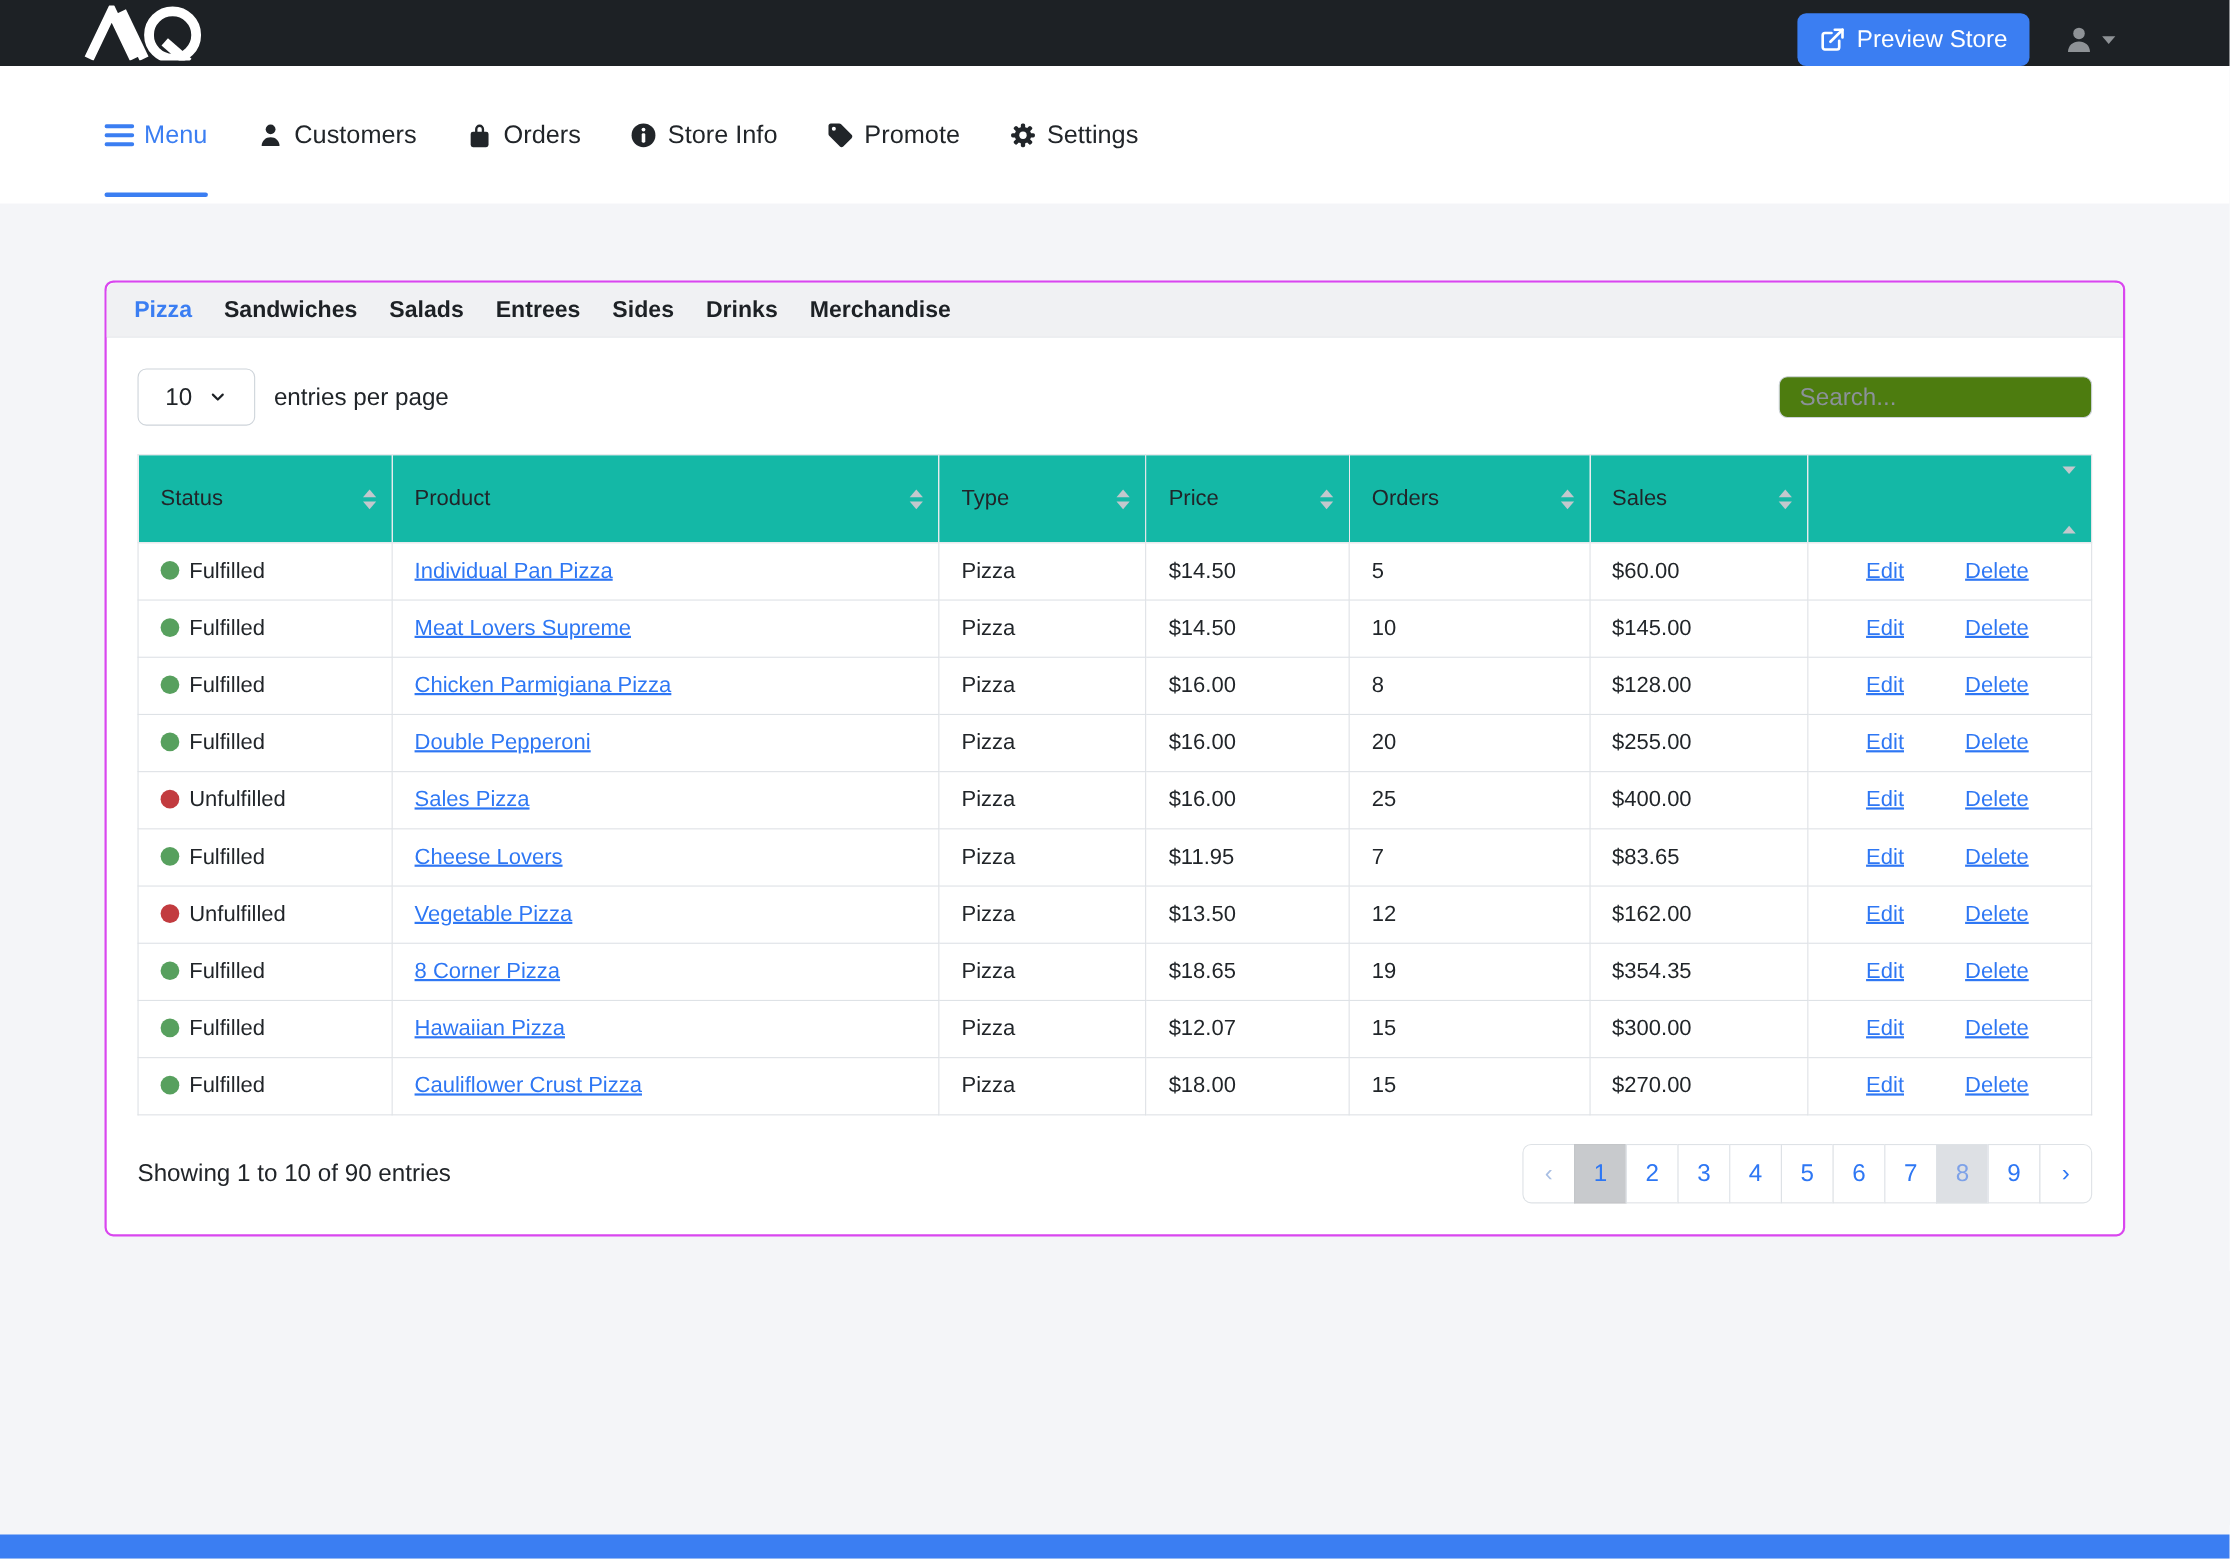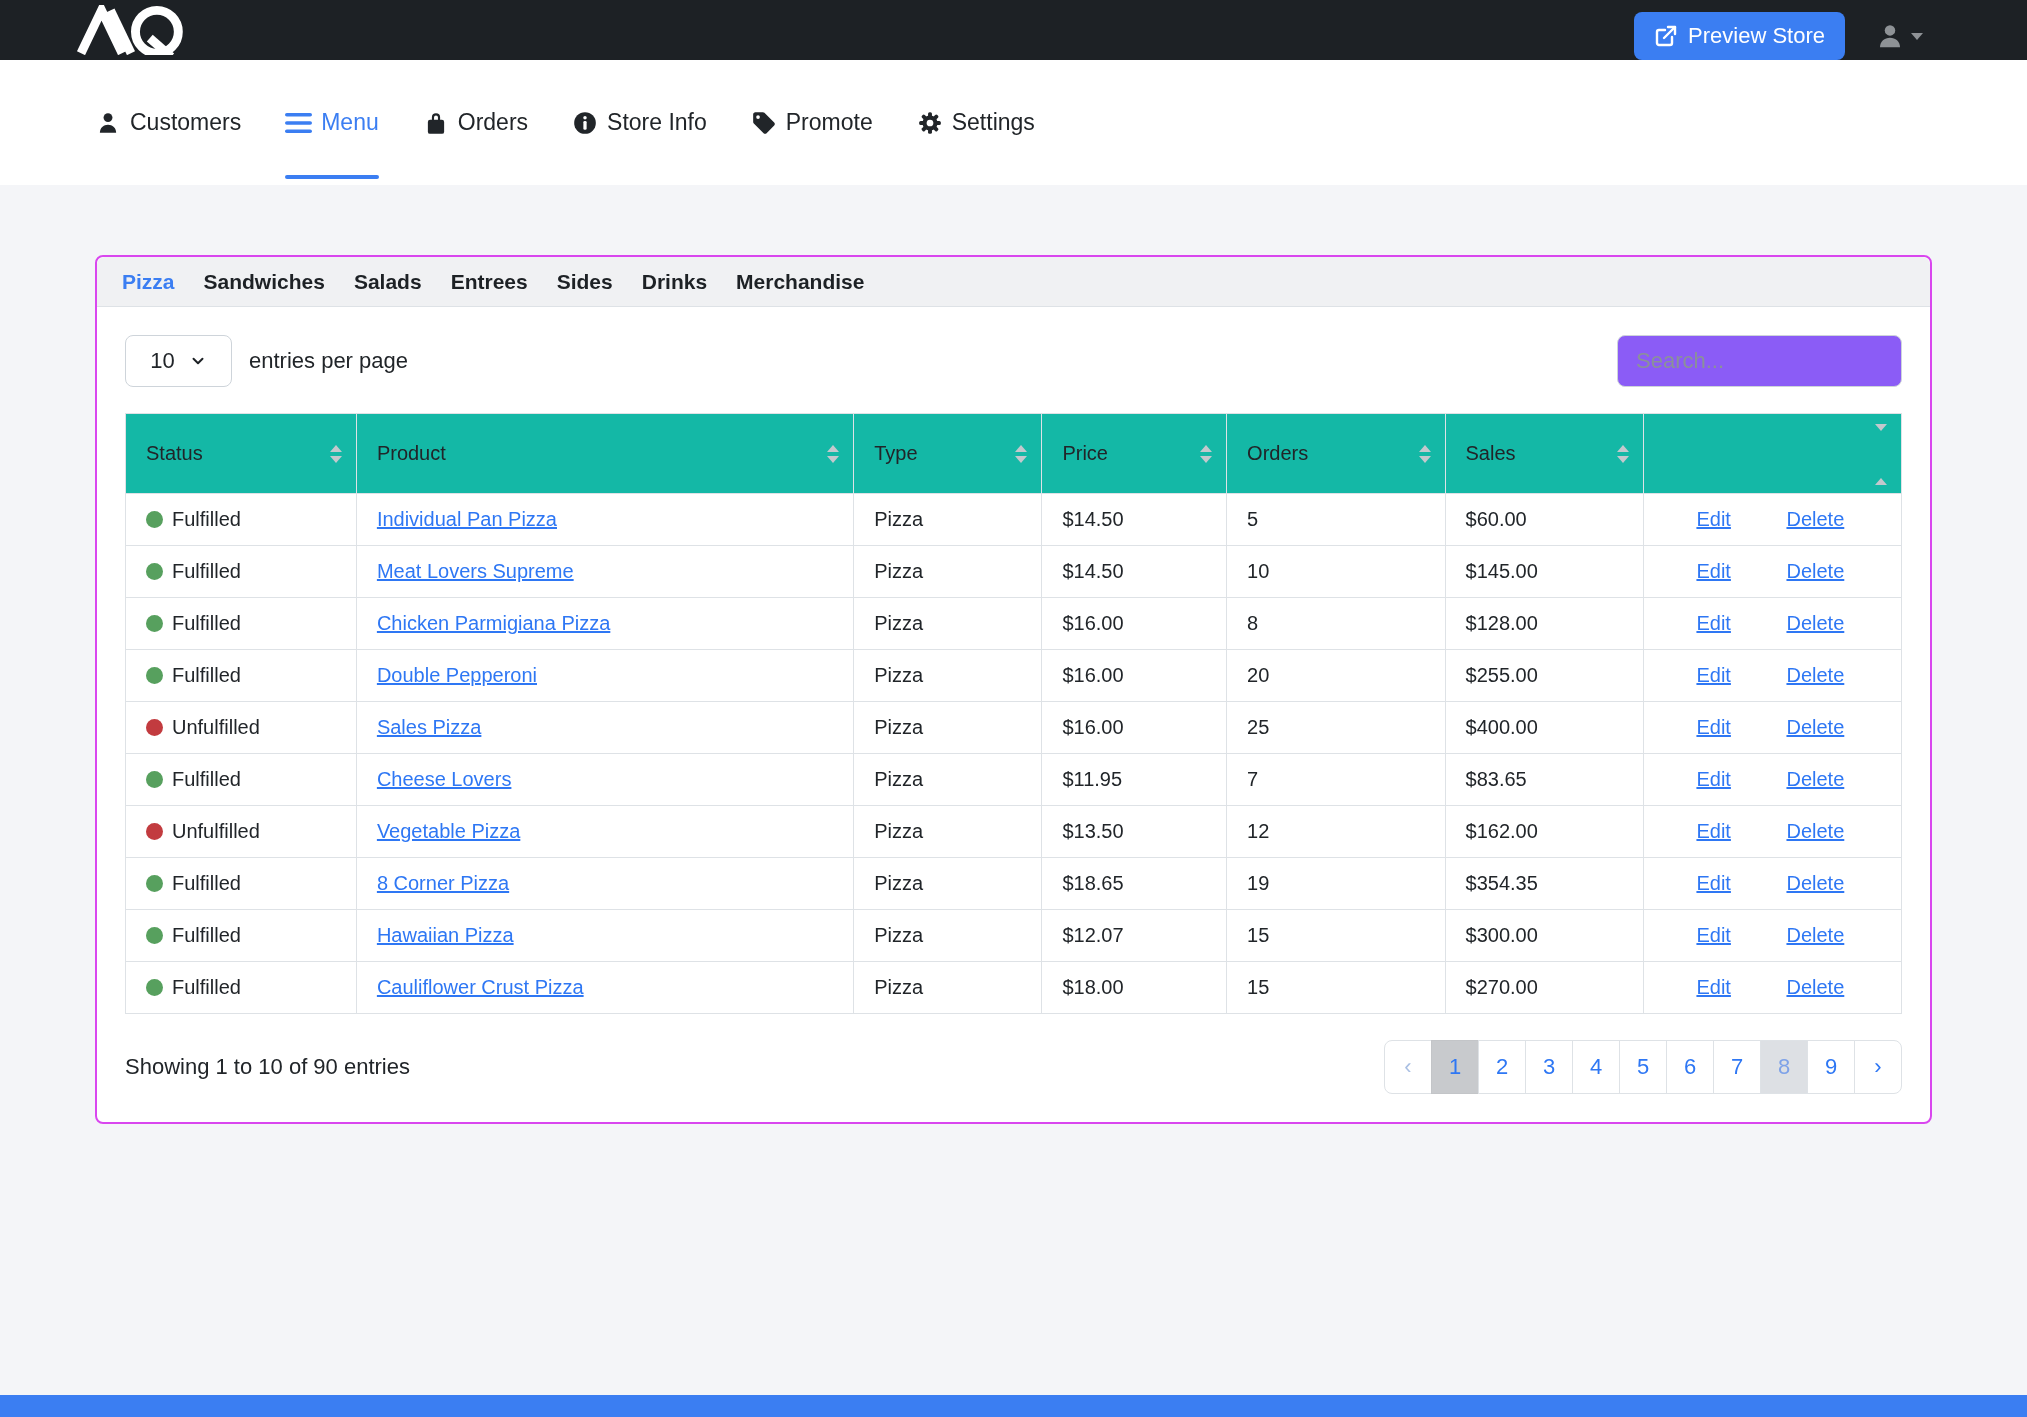--- a/index.html
+++ b/index.html
@@ -76,24 +76,24 @@
   .card-body{padding:28px;}
   
   .controls{display:flex;align-items:center;margin-bottom:26px;}
   .entries-select{
     width:107px;height:52px;border:1px solid #ced4da;border-radius:8px;
     display:flex;align-items:center;justify-content:center;gap:14px;
     font-size:22px;cursor:pointer;background:#fff;
   }
   .entries-suffix{font-size:22px;margin-left:17px;}
   .search-input{
-    margin-left:auto;width:285px;height:52px;
+    margin-left:auto;width:285px;height:38px;
     border:1px solid #ced4da;border-radius:8px;
     font-family:inherit;font-size:22px;padding:0 18px;color:var(--text);
-    background:#8b5cf6;outline:none;
+    background:#4d7c0f;outline:none;
   }
   .search-input::placeholder{color:#8b9199;}
   
   table{width:100%;border-collapse:collapse;table-layout:fixed;}
   th,td{
     border:1px solid var(--border);
     text-align:left;vertical-align:middle;
     font-size:20px;
   }
   th{
@@ -174,38 +174,38 @@
           <circle cx="12" cy="7.5" r="4.2"></circle>
           <path d="M4 21c0-4.6 3.6-7.6 8-7.6s8 3 8 7.6z"></path>
         </g>
       </svg>
       <span class="caret-down"></span>
     </div>
   </div>
 </header>
 
 <nav class="mainnav">
-  <a class="nav-item">
-    <svg width="26" height="26" viewBox="0 0 24 24">
-      <g fill="currentColor">
-        <circle cx="12" cy="7" r="4.1"></circle>
-        <path d="M4.5 21c0-4.4 3.4-7.3 7.5-7.3s7.5 2.9 7.5 7.3z"></path>
-      </g>
-    </svg>
-    <span>Customers</span>
-  </a>
   <a class="nav-item active">
     <svg width="27" height="22" viewBox="0 0 27 22">
       <g fill="currentColor">
         <rect x="0" y="1" width="27" height="3.6" rx="1.8"></rect>
         <rect x="0" y="9.2" width="27" height="3.6" rx="1.8"></rect>
         <rect x="0" y="17.4" width="27" height="3.6" rx="1.8"></rect>
       </g>
     </svg>
     <span>Menu</span>
+  </a>
+  <a class="nav-item">
+    <svg width="26" height="26" viewBox="0 0 24 24">
+      <g fill="currentColor">
+        <circle cx="12" cy="7" r="4.1"></circle>
+        <path d="M4.5 21c0-4.4 3.4-7.3 7.5-7.3s7.5 2.9 7.5 7.3z"></path>
+      </g>
+    </svg>
+    <span>Customers</span>
   </a>
   <a class="nav-item">
     <svg width="26" height="26" viewBox="0 0 24 24">
       <path d="M9.2 9.5 V6.8 a2.8 2.8 0 0 1 5.6 0 V9.5" fill="none" stroke="currentColor" stroke-width="2"></path>
       <rect x="4.5" y="9" width="15" height="13" rx="2" fill="currentColor"></rect>
     </svg>
     <span>Orders</span>
   </a>
   <a class="nav-item">
     <svg width="26" height="26" viewBox="0 0 24 24">

